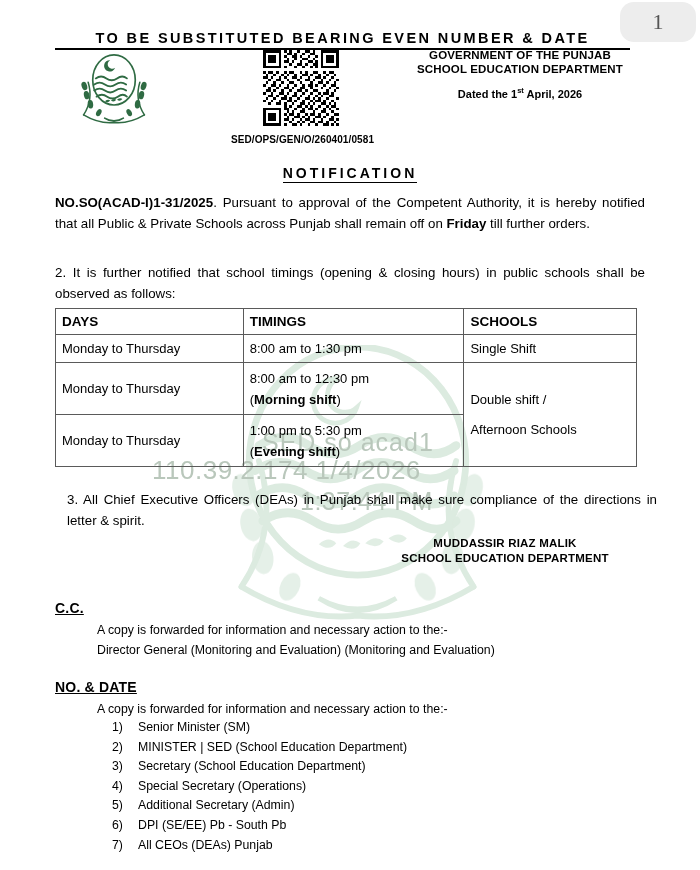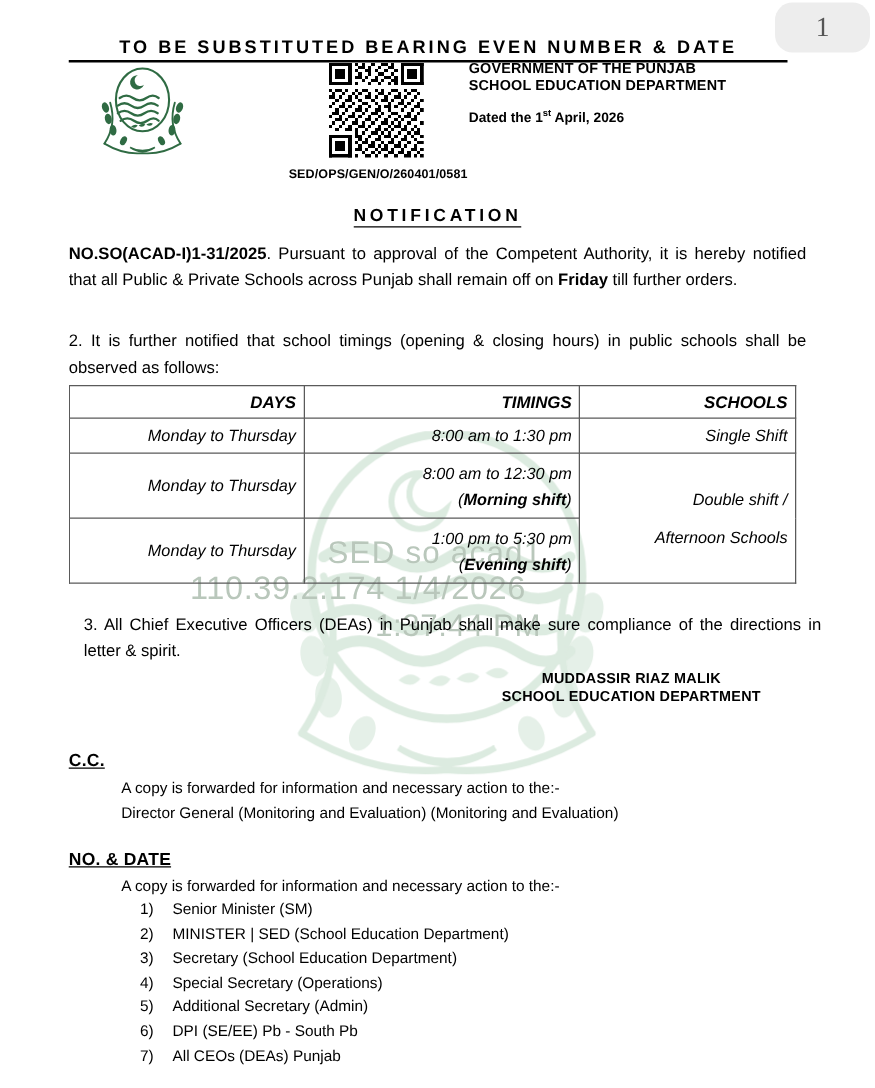--- a/index.html
+++ b/index.html
@@ -102,20 +102,21 @@
     width: 215px;
     text-align: center;
     font-size: 10px;
     font-weight: bold;
     letter-spacing: .1px;
   }
   #gov-block {
     position: absolute;
     left: 375px; top: 48px;
     width: 290px;
+    text-align: center;
   }
   #gov-block .l {
     font-size: 11.5px;
     font-weight: bold;
     line-height: 14px;
     letter-spacing: .15px;
   }
   #gov-date {
     margin-top: 10px;
     font-size: 11px;
@@ -157,24 +158,23 @@
     left: 55px; top: 308px;
     width: 582px;
     border-collapse: collapse;
     background: transparent;
     font-size: 13px;
   }
   #timings-table td, #timings-table th {
     border: 1px solid #5a5a5a;
     padding: 5px 6px;
     vertical-align: middle;
-    text-align: right;
+    text-align: left;
     background: transparent;
     font-weight: normal;
-    font-style: italic;
   }
   #timings-table th {
     font-weight: bold;
     font-size: 13.5px;
     height: 26px;
   }
   #timings-table .c-days   { width: 200px; }
   #timings-table .c-time   { width: 236px; }
   #timings-table .c-school { width: 182px; }
   .row-tall td { height: 52px; }

